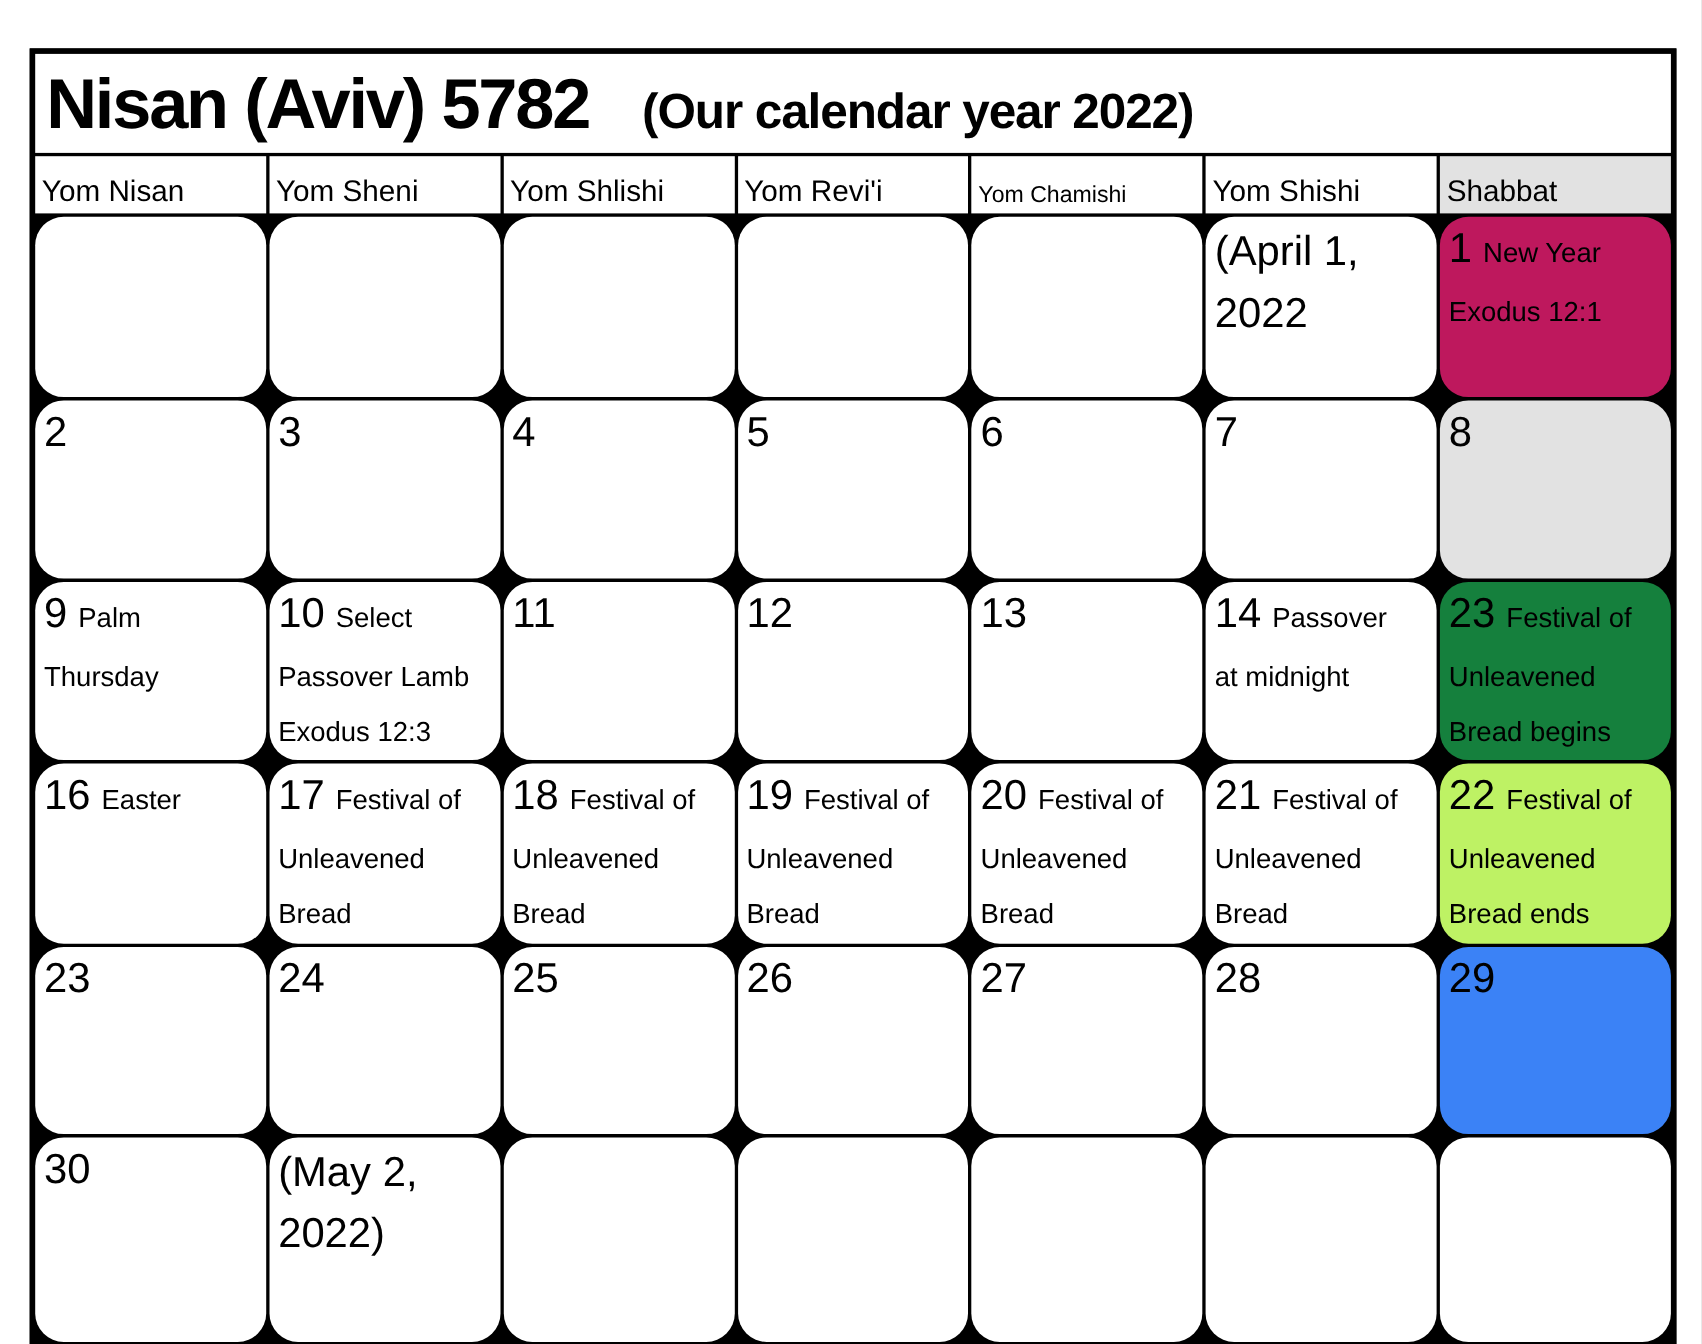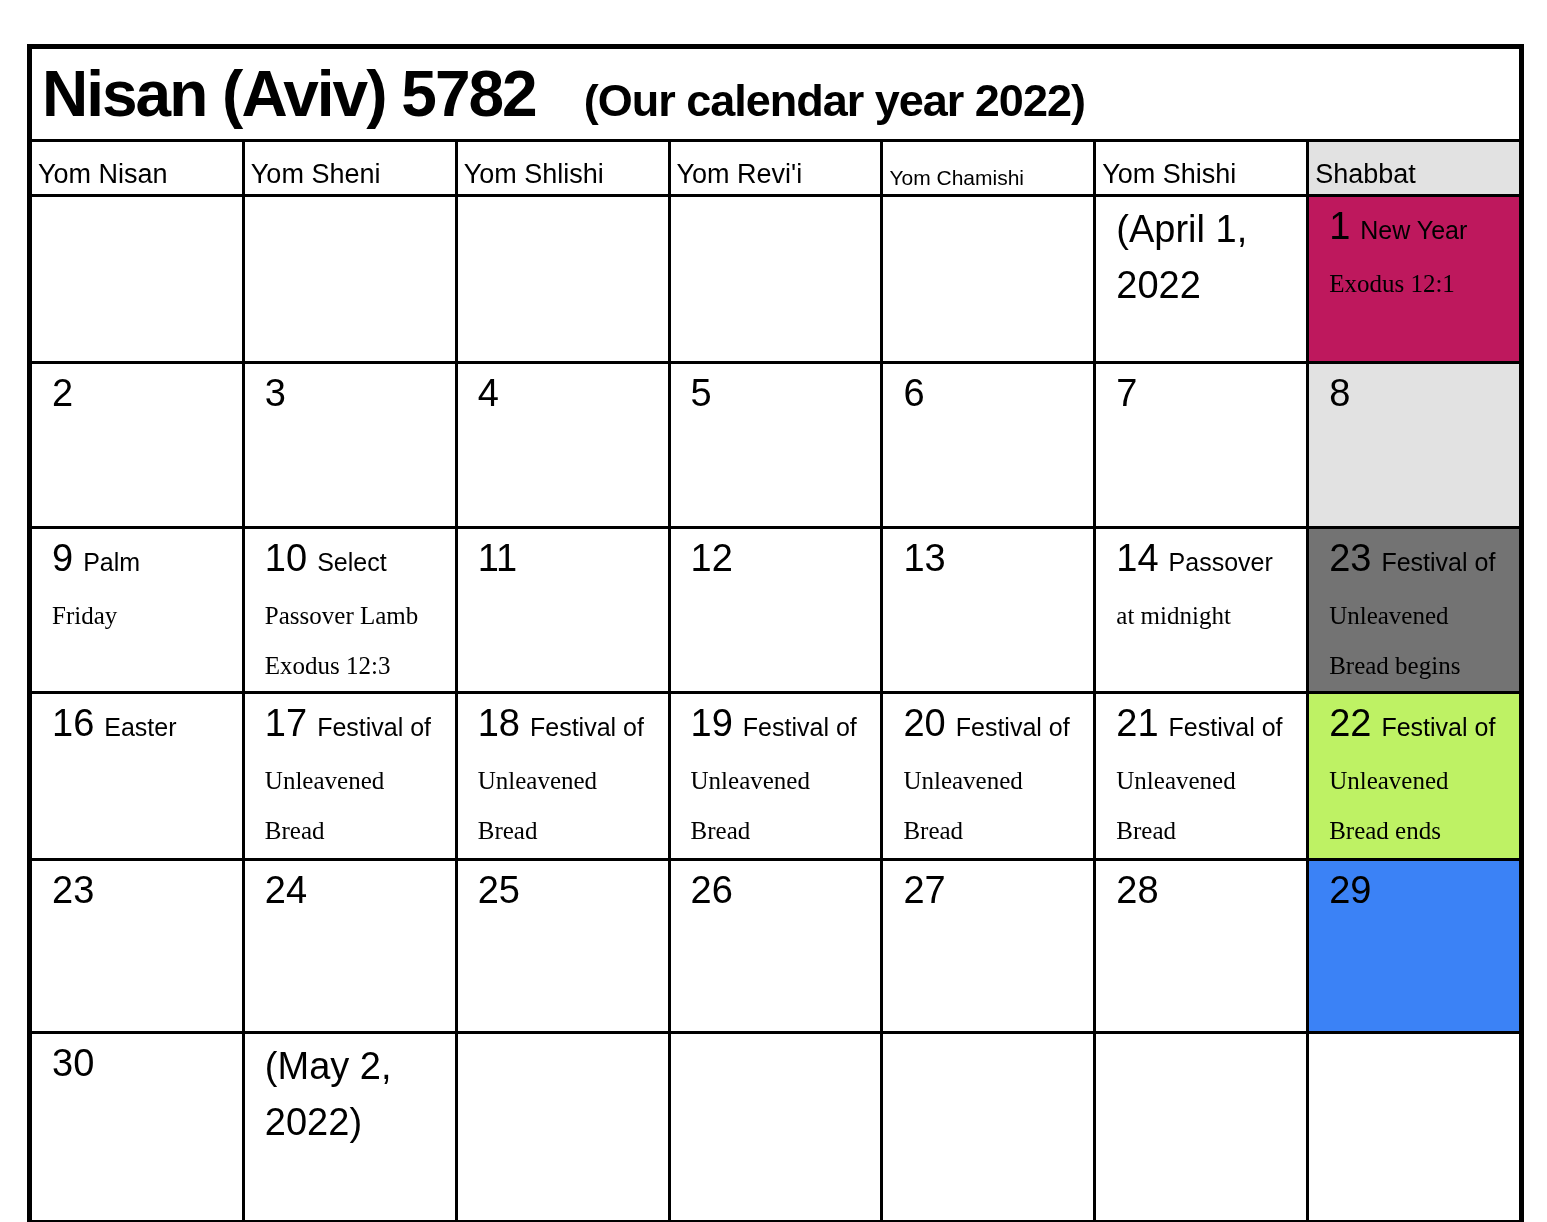--- a/index.html
+++ b/index.html
@@ -47,30 +47,31 @@
     font-size: 27px;
     display: flex;
     align-items: flex-end;
     padding: 0 2px 4px 6px;
     overflow: hidden;
     white-space: nowrap;
   }
   .hcell.small { font-size: 21px; }
   .cell {
     background: #fff;
-    padding: 4px 4px 4px 20px;
+    padding: 4px 4px 4px 8px;
     line-height: 50px;
     overflow: hidden;
+    border-radius: 26px;
   }
   .num {
     font-size: 38px;
     margin-right: 10px;
   }
   .event { font-size: 25px; }
-  .line { display: block; font-family: Liberation Serif, serif; }
+  .line { display: block; }
   .bigline {
     font-size: 38px;
     line-height: 56px;
   }
 </style>
 </head>
 <body>
 
 <div class="calendar" id="calendar-grid">
 
@@ -97,27 +98,27 @@
       <div class="bigline">2022</div>
     </div>
     <div class="cell shaded" style="background: #be185d;"><span class="num">1</span><span class="event">New Year</span><span class="event line">Exodus 12:1</span></div>
     <div class="cell"><span class="num">2</span></div>
     <div class="cell"><span class="num">3</span></div>
     <div class="cell"><span class="num">4</span></div>
     <div class="cell"><span class="num">5</span></div>
     <div class="cell"><span class="num">6</span></div>
     <div class="cell"><span class="num">7</span></div>
     <div class="cell shaded" style="background: rgb(226, 226, 226);"><span class="num">8</span></div>
-    <div class="cell"><span class="num">9</span><span class="event">Palm</span><span class="event line">Friday</span></div>
+    <div class="cell"><span class="num">9</span><span class="event">Palm</span><span class="event line">Thursday</span></div>
     <div class="cell"><span class="num">10</span><span class="event">Select</span><span class="event line">Passover Lamb</span><span class="event line">Exodus 12:3</span></div>
     <div class="cell"><span class="num">11</span></div>
     <div class="cell"><span class="num">12</span></div>
     <div class="cell"><span class="num">13</span></div>
     <div class="cell"><span class="num">14</span><span class="event">Passover</span><span class="event line">at midnight</span></div>
-    <div class="cell shaded" style="background: #737373;"><span class="num">23</span><span class="event">Festival of</span><span class="event line">Unleavened</span><span class="event line">Bread begins</span></div>
+    <div class="cell shaded" style="background: #15803d;"><span class="num">23</span><span class="event">Festival of</span><span class="event line">Unleavened</span><span class="event line">Bread begins</span></div>
     <div class="cell"><span class="num">16</span><span class="event">Easter</span></div>
     <div class="cell"><span class="num">17</span><span class="event">Festival of</span><span class="event line">Unleavened</span><span class="event line">Bread</span></div>
     <div class="cell"><span class="num">18</span><span class="event">Festival of</span><span class="event line">Unleavened</span><span class="event line">Bread</span></div>
     <div class="cell"><span class="num">19</span><span class="event">Festival of</span><span class="event line">Unleavened</span><span class="event line">Bread</span></div>
     <div class="cell"><span class="num">20</span><span class="event">Festival of</span><span class="event line">Unleavened</span><span class="event line">Bread</span></div>
     <div class="cell"><span class="num">21</span><span class="event">Festival of</span><span class="event line">Unleavened</span><span class="event line">Bread</span></div>
     <div class="cell shaded" style="background: #bef264;"><span class="num">22</span><span class="event">Festival of</span><span class="event line">Unleavened</span><span class="event line">Bread ends</span></div>
     <div class="cell"><span class="num">23</span></div>
     <div class="cell"><span class="num">24</span></div>
     <div class="cell"><span class="num">25</span></div>

